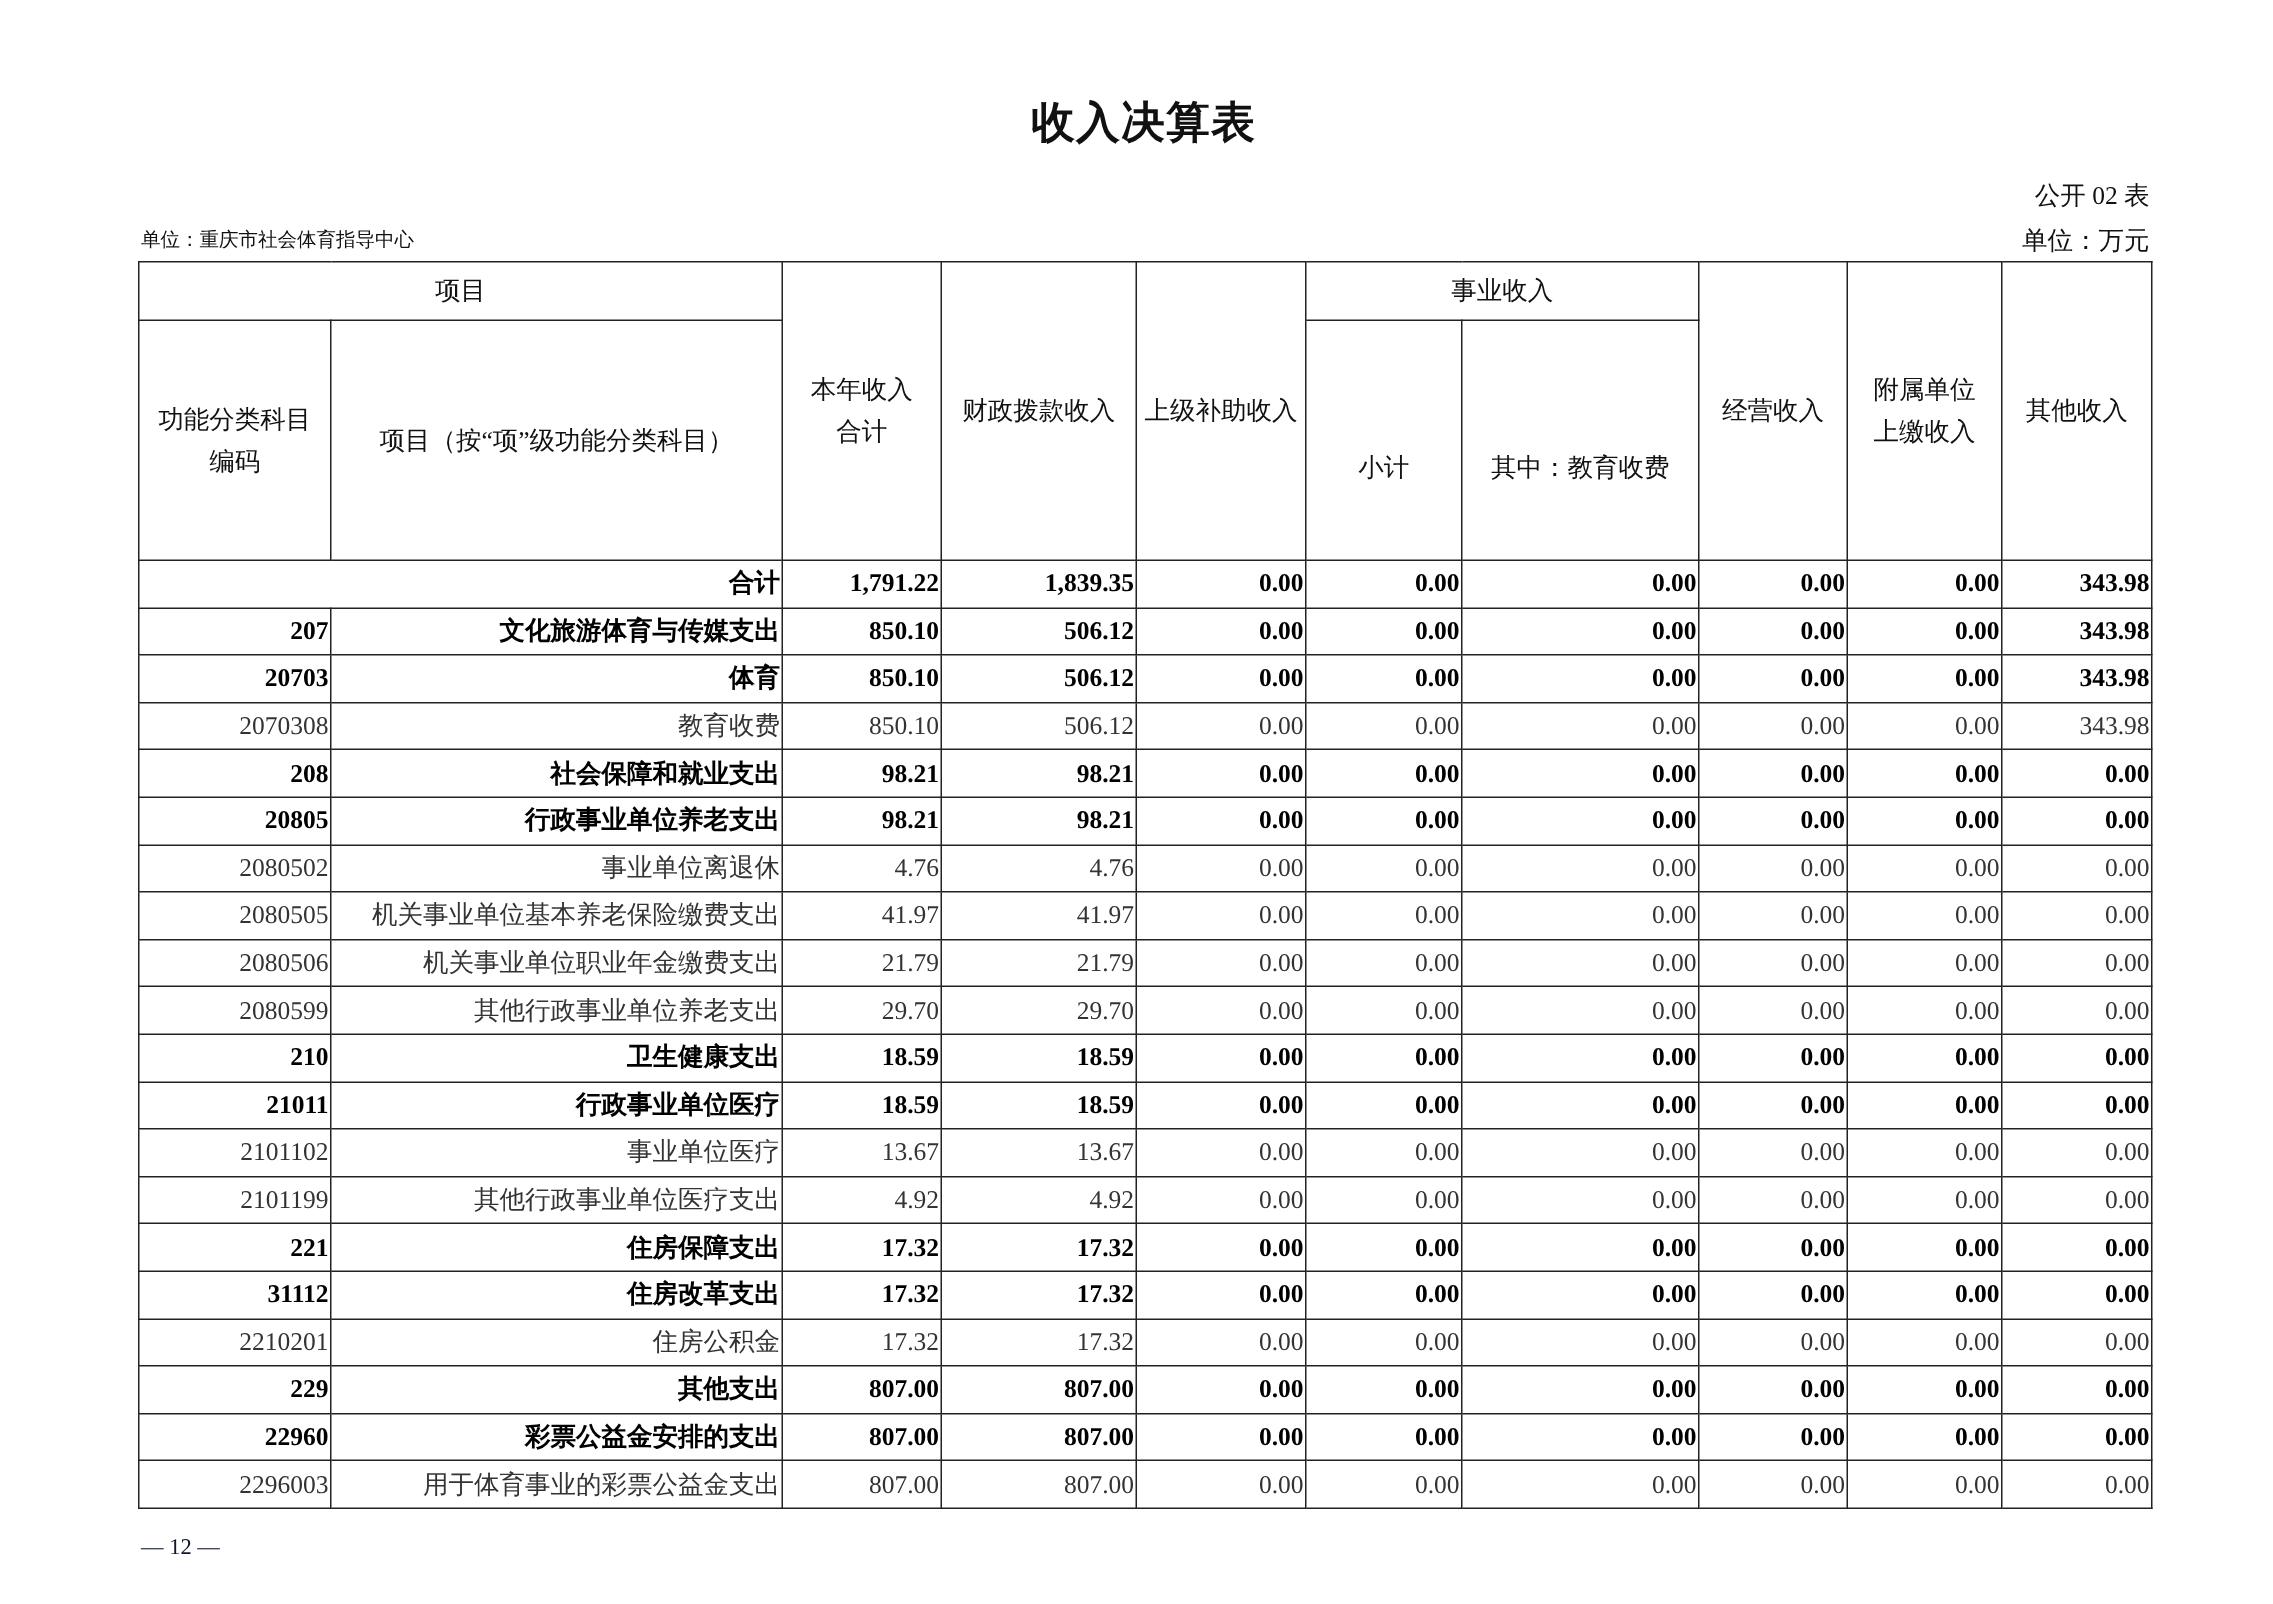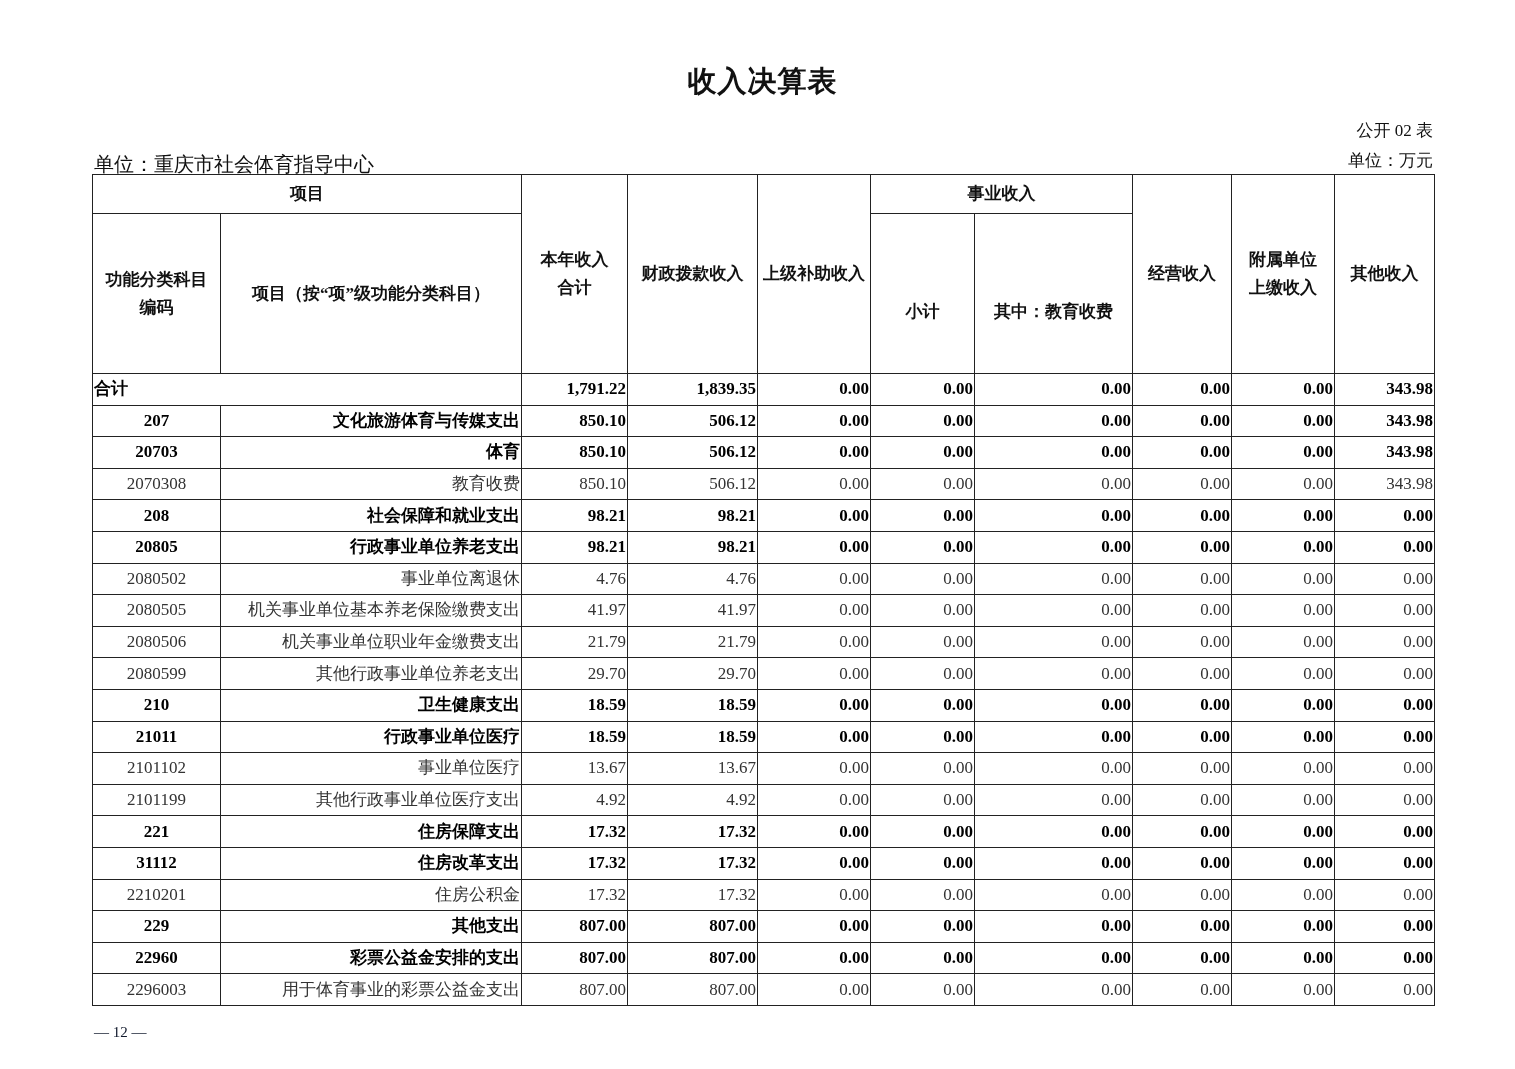--- a/index.html
+++ b/index.html
@@ -1,35 +1,35 @@
 <!DOCTYPE html>
 <html><head>
 <meta charset="utf-8">
 <style>
   html, body { margin: 0; padding: 0; background: #ffffff; }
   body { width: 1515px; height: 1069px; position: relative; overflow: hidden;
          font-family: "Liberation Serif", "DejaVu Serif", serif; color: #111; }
   .title { position: absolute; left: 0; top: 62px; width: 1525px; text-align: center;
            font-size: 29px; font-weight: bold; letter-spacing: 1px; }
   .form-no { position: absolute; right: 82px; top: 119px; font-size: 17px; }
-  .unit-left { position: absolute; left: 94px; top: 151px; font-size: 20px; }
+  .unit-left { position: absolute; left: 94px; top: 151px; font-size: 13px; }
   .unit-right { position: absolute; right: 82px; top: 149px; font-size: 17px; }
   table.grid { position: absolute; left: 92px; top: 174px; border-collapse: collapse;
                table-layout: fixed; width: 1342px; }
   table.grid td, table.grid th { border: 1px solid #222; padding: 0 1px; font-size: 17px; overflow: hidden; white-space: nowrap; }
-  table.grid th { font-weight: bold; text-align: center; line-height: 28px; white-space: normal; }
+  table.grid th { font-weight: normal; text-align: center; line-height: 28px; white-space: normal; }
   .h1 th { height: 38px; }
   .h2 th { height: 123px; }
   table.grid td { height: 30.6px; line-height: 30px; }
   td.num { text-align: right; }
-  td.code { text-align: center; }
+  td.code { text-align: right; }
   td.name { text-align: right; padding-left: 2px; }
   tr.bold td { font-weight: bold; color: #000; }
   tr.plain td { color: #333; }
-  td.total-label { text-align: left; font-weight: normal; }
+  td.total-label { text-align: right; font-weight: normal; }
   .page-no { position: absolute; left: 94px; top: 1024px; font-size: 15px; color: #0f172a; }
 </style>
 </head>
 <body>
 
 <div class="title">收入决算表</div>
 <div class="form-no">公开 02 表</div>
 <div class="unit-left">单位：重庆市社会体育指导中心</div>
 <div class="unit-right">单位：万元</div>
 

